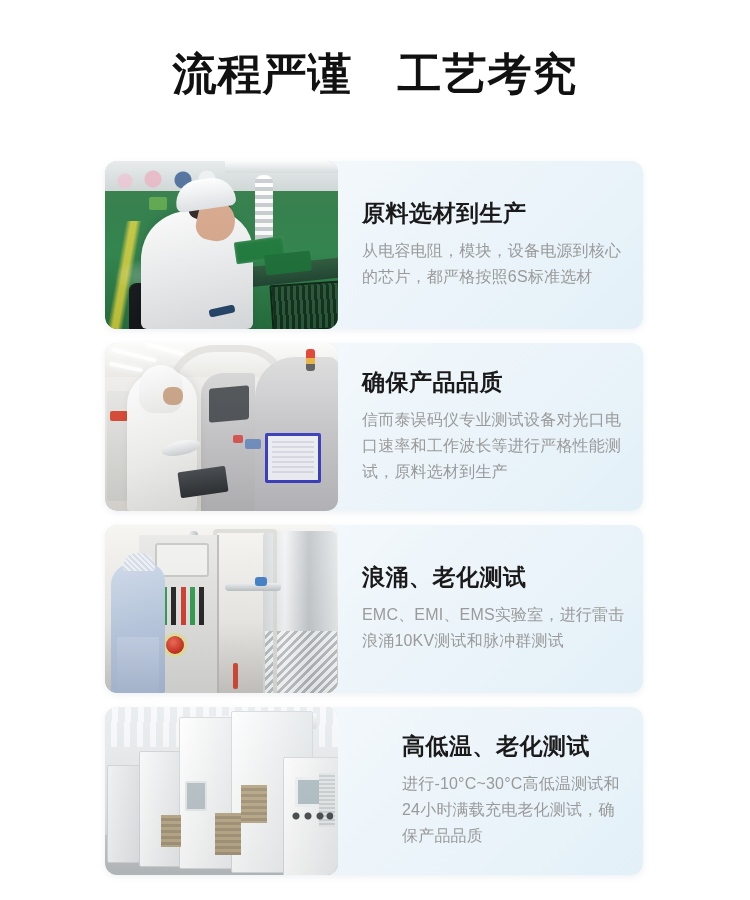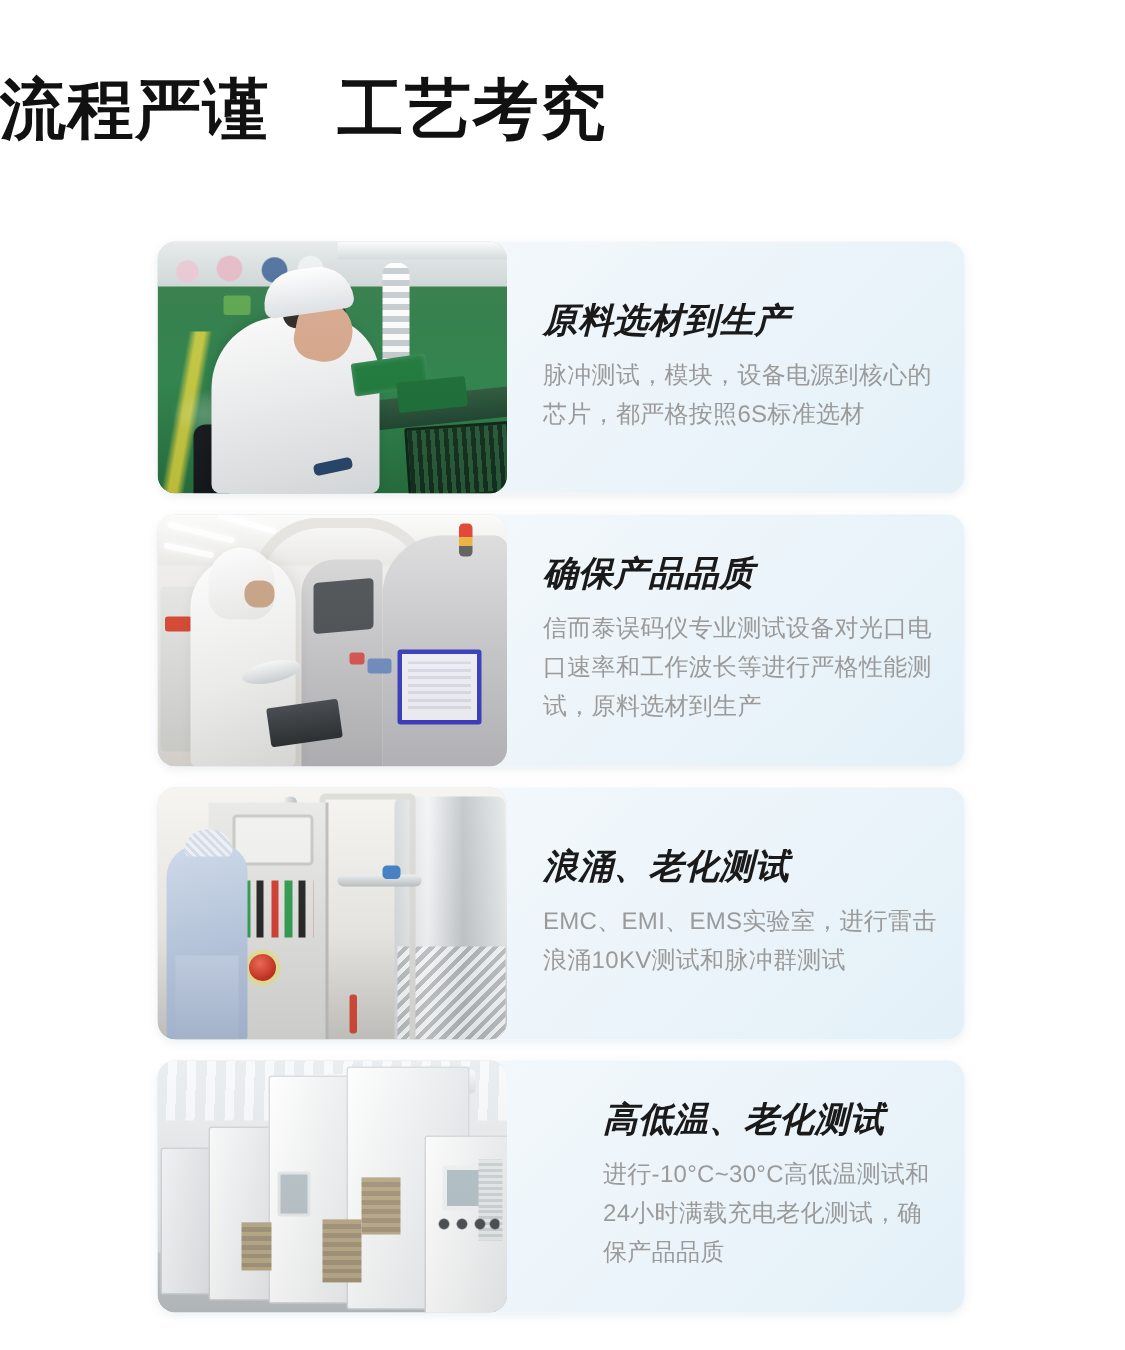--- a/index.html
+++ b/index.html
@@ -12,20 +12,21 @@
     background: #ffffff;
     font-family: "Liberation Sans", "DejaVu Sans", sans-serif;
     overflow: hidden;
     position: relative;
   }
 
   
   .page-title {
     margin: 0;
     padding-top: 46px;
+    text-align: center;
     font-size: 44px;
     font-weight: bold;
     letter-spacing: 1px;
     color: #111111;
     line-height: 1.25;
     white-space: pre;
   }
 
   
   .card-list {
@@ -406,21 +407,20 @@
     flex-direction: column;
     justify-content: center;
   }
   .card-heading {
     margin: 0 0 10px 0;
     font-size: 23px;
     font-weight: bold;
     color: #1a1a1a;
     line-height: 1.2;
     letter-spacing: .5px;
-    font-style: italic;
   }
   .card-desc {
     margin: 0;
     font-size: 16px;
     color: #9a9a9a;
     line-height: 1.62;
     letter-spacing: .2px;
     max-width: 268px;
   }
 </style>
@@ -448,21 +448,21 @@
       <div class="ph1-face"></div>
       <div class="ph1-cap"></div>
       <div class="ph1-pcb1"></div>
       <div class="ph1-pcb2"></div>
       <div class="ph1-tray"></div>
       <div class="ph1-plier"></div>
       <div class="photo-haze"></div>
     </div>
     <div class="card-body">
       <h2 class="card-heading">原料选材到生产</h2>
-      <p class="card-desc">脉冲测试，模块，设备电源到核心的芯片，都严格按照6S标准选材</p>
+      <p class="card-desc">从电容电阻，模块，设备电源到核心的芯片，都严格按照6S标准选材</p>
     </div>
   </li>
 
   <li class="card">
     <div class="card-photo">
       <div class="ph-layer ph2-bg"></div>
       <div class="ph2-lights"></div>
       <div class="ph2-light-a"></div>
       <div class="ph2-light-b"></div>
       <div class="ph2-light-c"></div>

